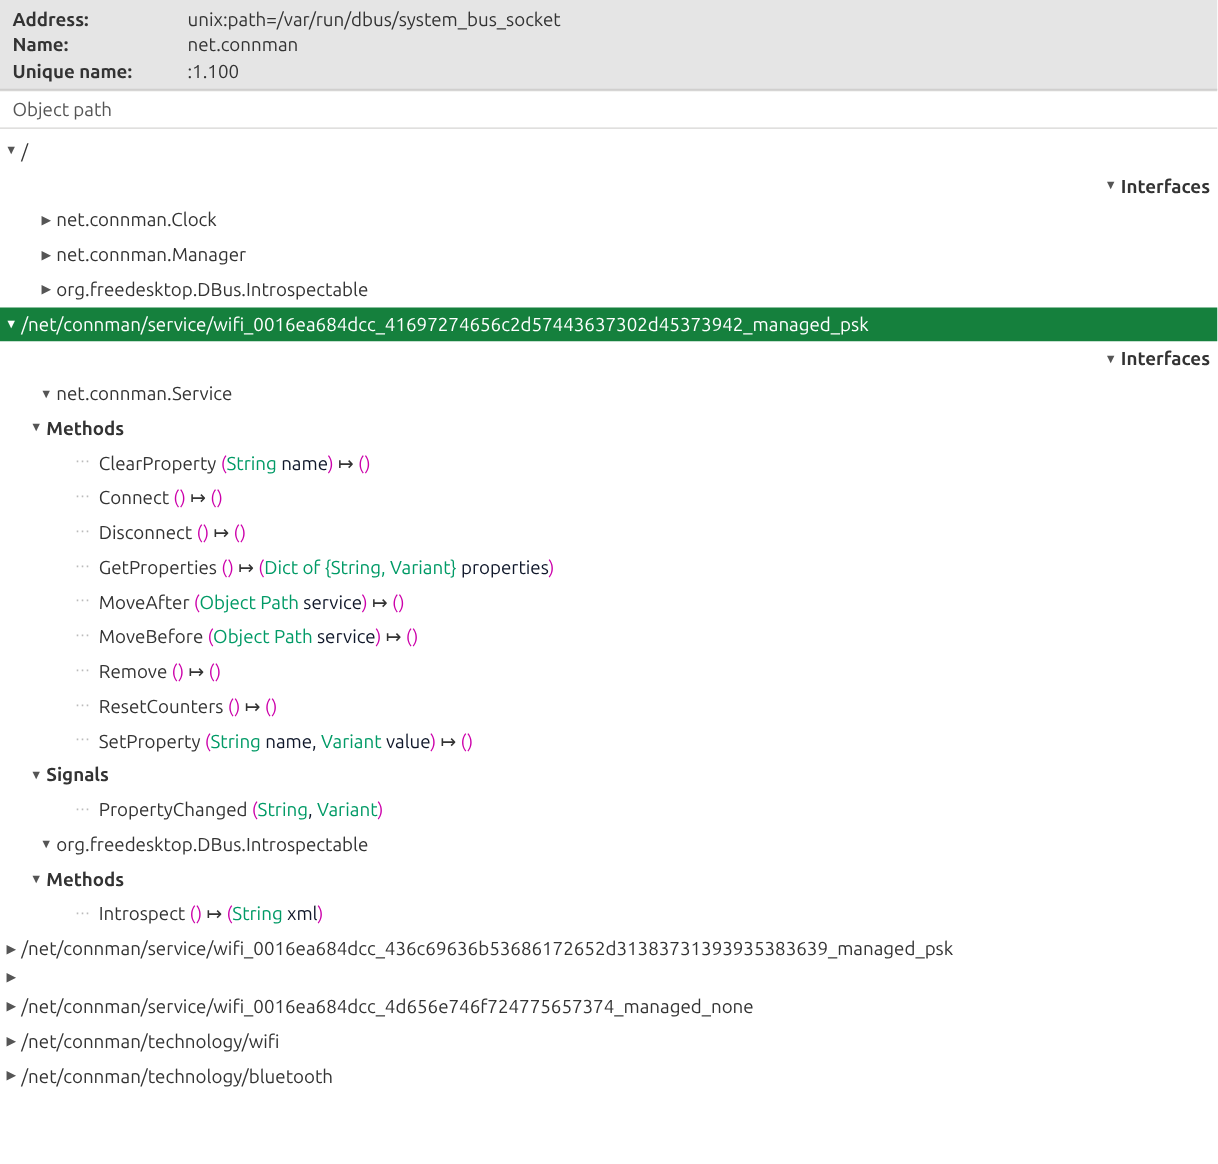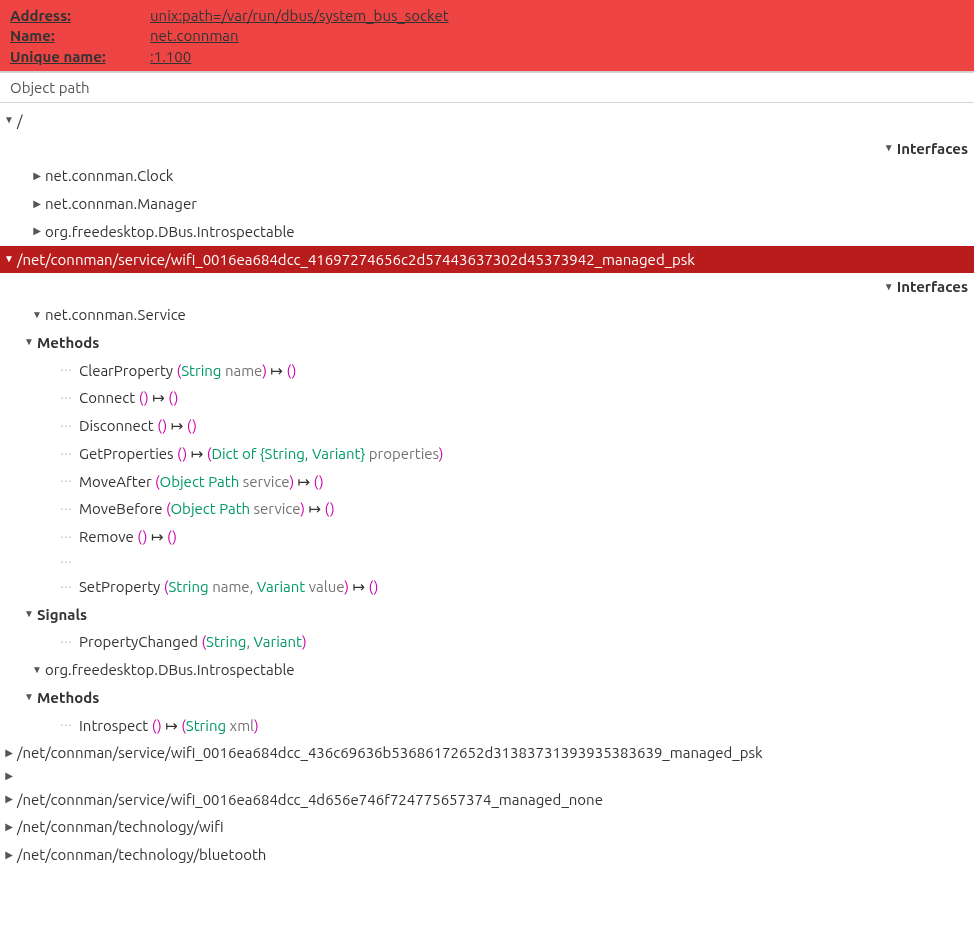--- a/index.html
+++ b/index.html
@@ -6,24 +6,23 @@
   body {
     margin: 0;
     padding: 0;
     font-family: "Ubuntu", "Liberation Sans", Arial, sans-serif;
     font-size: 15px;
     color: #333;
     background: #fff;
     width: 974px;
   }
   .header {
-    background: #ef4444;
+    background: #e5e5e5;
     padding: 6px 10px 4px 10px;
     border-bottom: 1px solid #d0cfce;
-    text-decoration: underline;
   }
   .header-row { display: flex; line-height: 1.35; }
   .header-label { font-weight: bold; width: 140px; }
   .header-value { color: #333; }
   .colhead {
     background: #fff;
     border: 1px solid #d6d5d4;
     border-left: none;
     border-right: none;
     padding: 6px 10px;
@@ -50,32 +49,32 @@
     cursor: pointer;
     user-select: none;
     flex-shrink: 0;
   }
   .arrow.down::before { content: "▼"; }
   .arrow.right::before { content: "▶"; }
   .arrow.right { color: #555; }
   .lbl { padding-left: 1px; }
   .bold { font-weight: bold; }
   .selected {
-    background: #b91c1c;
+    background: #15803d;
     color: #fff;
   }
   .selected .arrow { color: #fff; }
   .indent-0 { padding-left: 2px; }
   .indent-1 { padding-left: 16px; justify-content: flex-end; }
   .indent-2 { padding-left: 30px; }
   .indent-3 { padding-left: 22px; }
   .indent-4 { padding-left: 58px; }
   .pink { color: #cc00aa; }
   .green { color: #009a66; text-align: right; }
-  .black { color: #737373; }
+  .black { color: #0f172a; }
   .treeguide {
     display: inline-block;
     width: 20px;
     flex-shrink: 0;
     position: relative;
     height: 22px;
     vertical-align: middle;
     color: #bbb;
     font-size: 12px;
     text-align: left;
@@ -212,20 +211,26 @@
     <span class="lbl">
       <span>Remove</span>
       <span> </span><span class="pink">()</span>
       <span> </span><span>↦</span><span> </span>
       <span class="pink">()</span>
     </span>
   </div>
 
   <div class="row indent-4">
     <span class="treeguide"></span>
+    <span class="lbl">
+      <span>ResetCounters</span>
+      <span> </span><span class="pink">()</span>
+      <span> </span><span>↦</span><span> </span>
+      <span class="pink">()</span>
+    </span>
   </div>
 
   <div class="row indent-4">
     <span class="treeguide"></span>
     <span class="lbl">
       <span>SetProperty</span>
       <span> </span><span class="pink">(</span><span class="green">String</span><span class="black"> name</span><span class="black">, </span><span class="green">Variant</span><span class="black"> value</span><span class="pink">)</span>
       <span> </span><span>↦</span><span> </span>
       <span class="pink">()</span>
     </span>

